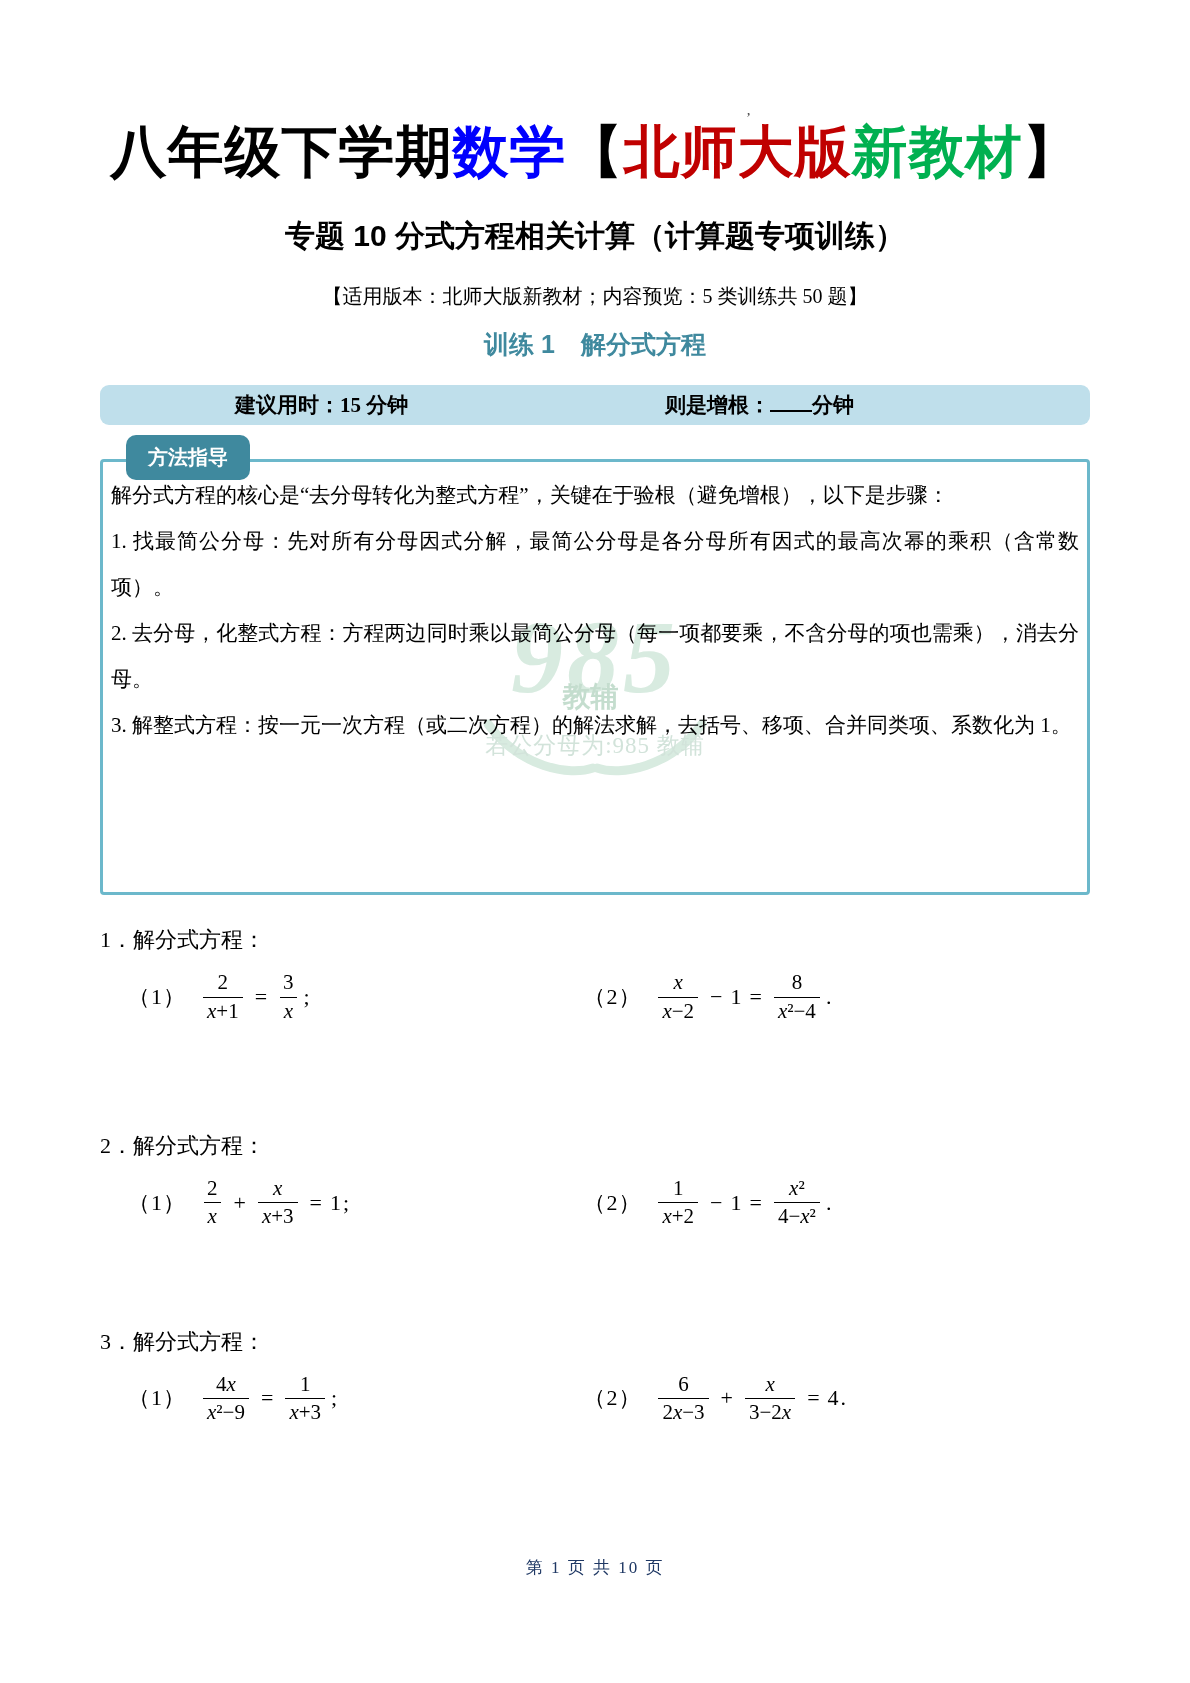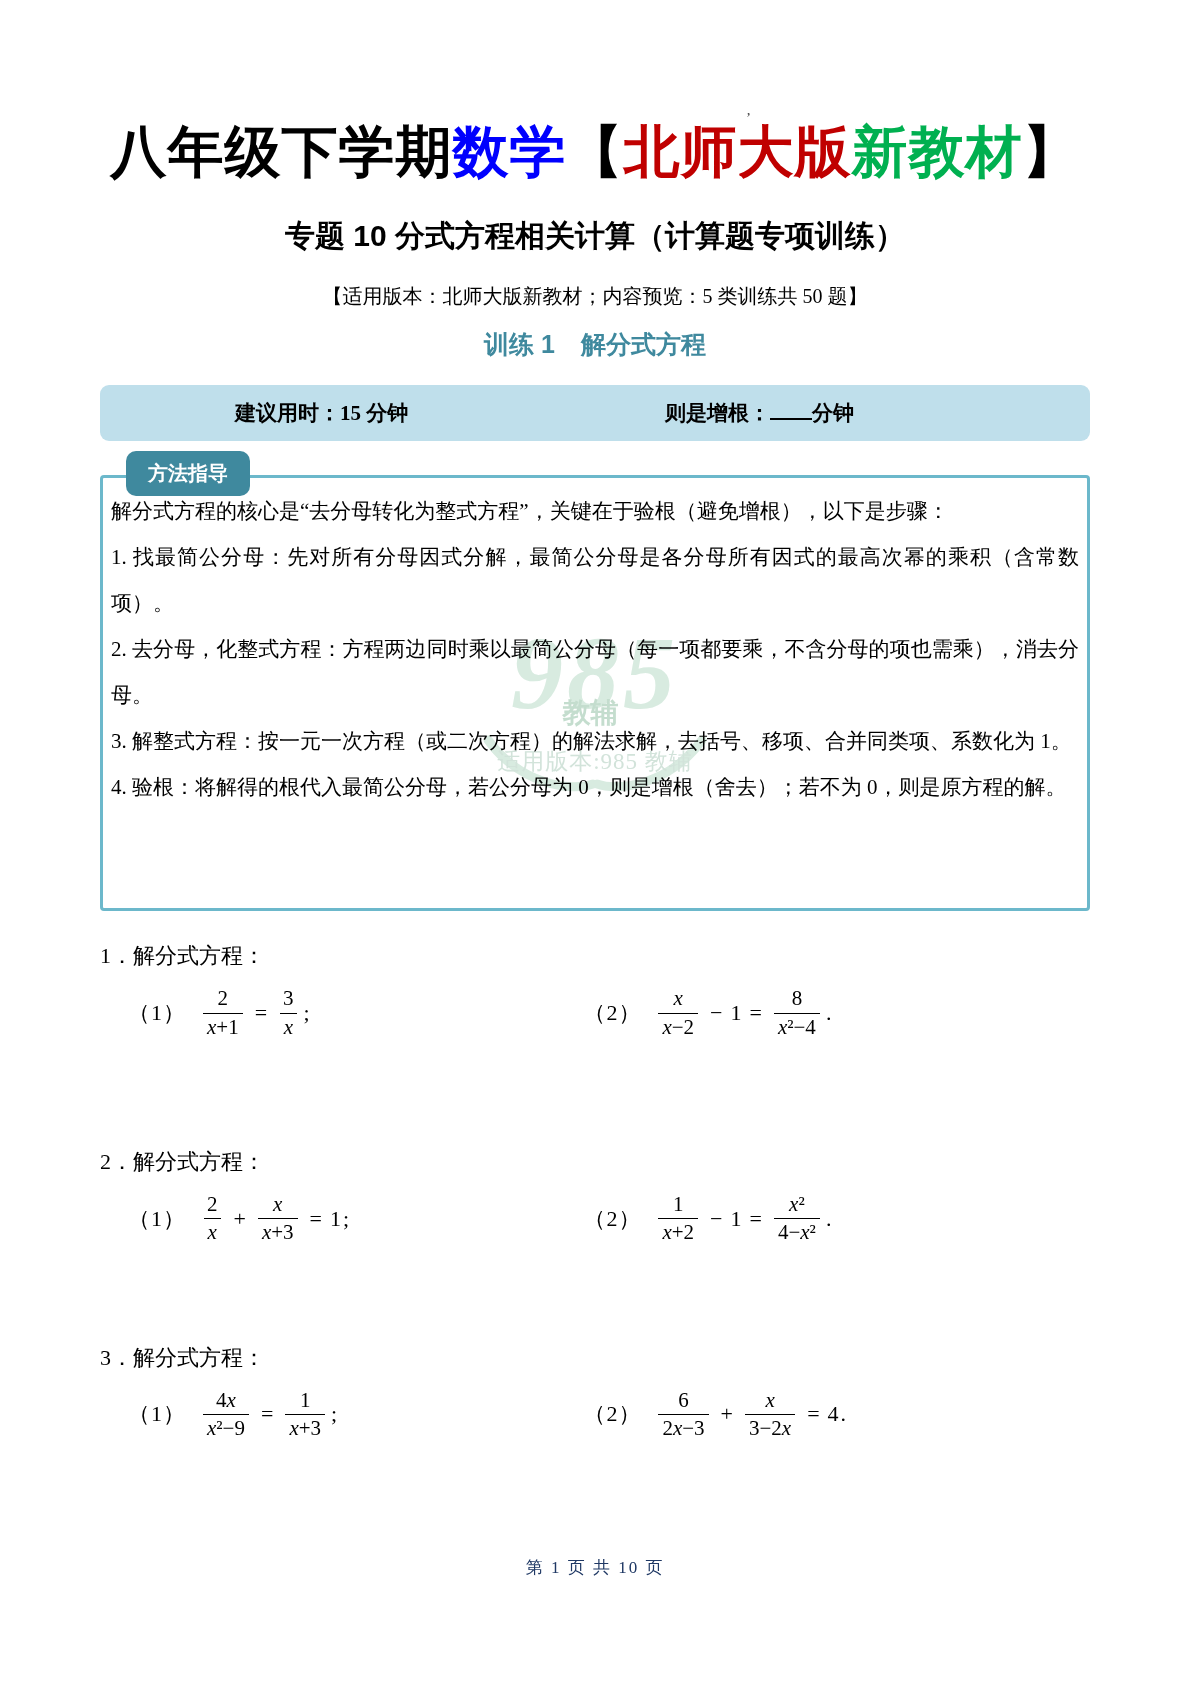--- a/index.html
+++ b/index.html
@@ -22,21 +22,21 @@
   }
   .info { text-align: center; font-size: 20px; margin-top: 26px; }
 
   .section-header {
     text-align: center; margin-top: 18px; font-size: 25px; font-weight: 700;
     color: var(--accent-teal, #3f899e); font-family: "Liberation Sans", sans-serif;
   }
   .sec-gap { display: inline-block; width: 26px; }
 
   .time-bar {
-    margin: 24px 100px 0; height: 56px; border-radius: 9px; position: relative;
+    margin: 24px 100px 0; height: 40px; border-radius: 9px; position: relative;
     background: var(--bar-bg, #bfdfeb); font-weight: 700; font-size: 21px;
   }
   .t-left  { position: absolute; left: 135px; top: 50%; transform: translateY(-50%); }
   .t-right { position: absolute; left: 565px; top: 50%; transform: translateY(-50%); }
   .blank { display: inline-block; width: 42px; border-bottom: 2px solid #000; height: 0.95em; }
 
   .guide-wrap { position: relative; margin: 10px 100px 0; padding-top: 24px; }
   .guide-tab {
     position: absolute; top: 0; left: 26px; z-index: 3;
     background: var(--accent-teal, #3f899e); color: #fff; font-weight: 700; font-size: 20px;
@@ -114,32 +114,31 @@
   </div>
 
   <div class="guide-wrap">
     <div class="guide-tab">方法指导</div>
     <div class="guide-box">
       <div id="guide-paragraphs">
           <p class="guide-line">解分式方程的核心是“去分母转化为整式方程”，关键在于验根（避免增根），以下是步骤：</p>
           <p class="guide-line">1. 找最简公分母：先对所有分母因式分解，最简公分母是各分母所有因式的最高次幂的乘积（含常数项）。</p>
           <p class="guide-line">2. 去分母，化整式方程：方程两边同时乘以最简公分母（每一项都要乘，不含分母的项也需乘），消去分母。</p>
           <p class="guide-line">3. 解整式方程：按一元一次方程（或二次方程）的解法求解，去括号、移项、合并同类项、系数化为 1。</p>
-          <p class="guide-line">4. 验根：将解得的根代入最简公分母，若公分母为 0，则是增根（舍去）；若不为 0，则是原方程的解。</p>
         </div>
       <div class="watermark">
         <div class="wm-top">
           <span class="wm-big">985</span>
           <span class="wm-inner">教辅</span>
         </div>
         <svg class="wm-book" width="230" height="64" viewBox="0 0 230 64" fill="none">
           <path d="M8 6 C 40 50, 90 58, 113 50" stroke="#d8ebe0" stroke-width="9" fill="none" stroke-linecap="round"></path>
           <path d="M222 6 C 190 50, 140 58, 117 50" stroke="#d8ebe0" stroke-width="9" fill="none" stroke-linecap="round"></path>
         </svg>
-        <div class="wm-caption">适用版本:985 教辅</div>
+        <div class="wm-caption">若公分母为:985 教辅</div>
       </div>
     </div>
   </div>
 
   <div class="problems" id="problems">
       <div class="problem problem-1">
         <div class="prob-heading">1．解分式方程：</div>
         <div class="prob-row">
           <div class="prob-part">
             <span class="part-label">（1）</span>

